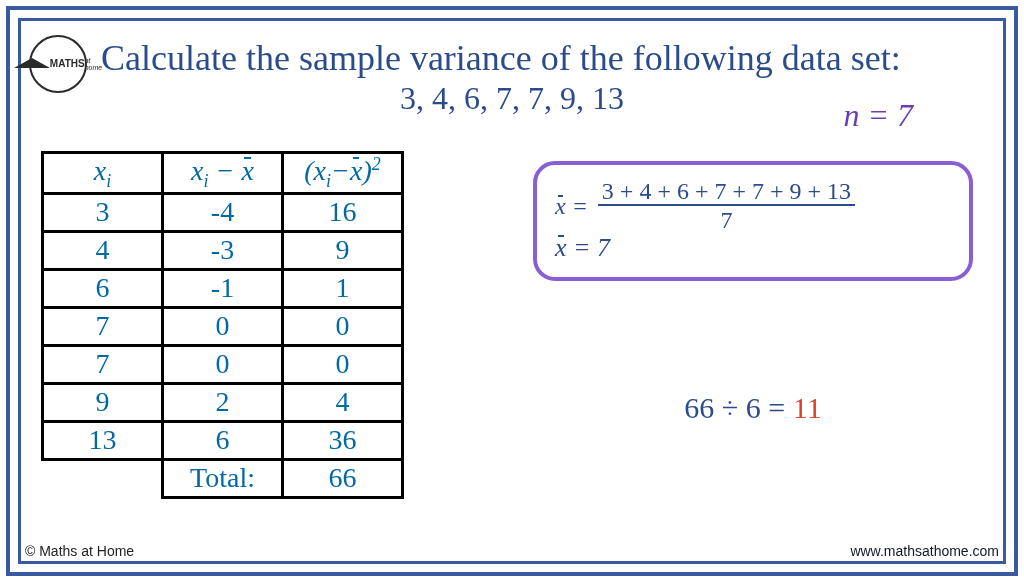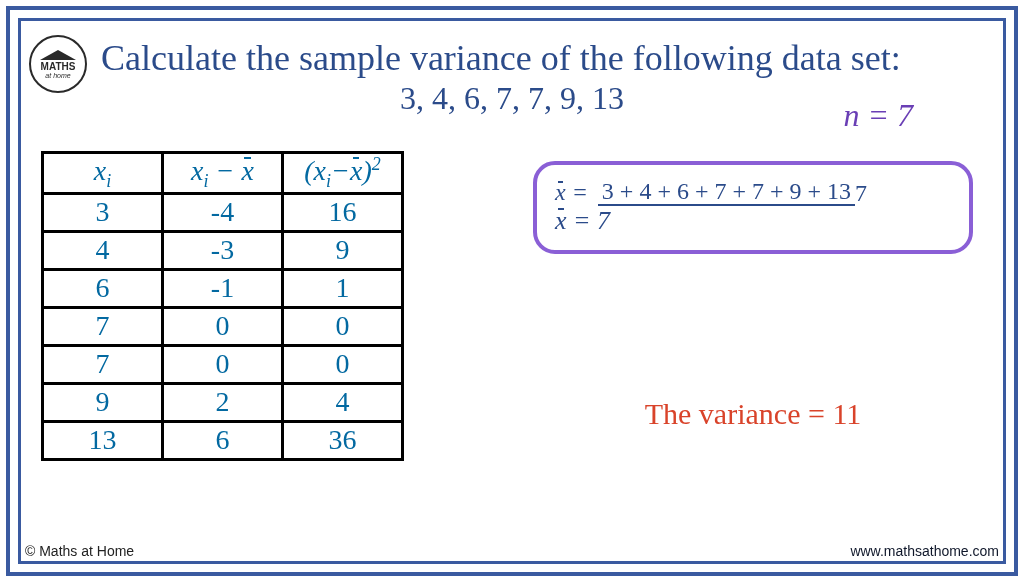--- a/index.html
+++ b/index.html
@@ -23,21 +23,21 @@
     padding: 8px 20px 8px 20px;
   }
   .logo {
     position: absolute;
     top: 14px; left: 8px;
     width: 58px; height: 58px;
     border: 2px solid #2a2a2a;
     border-radius: 50%;
     background: #fff;
     display: flex;
-    flex-direction: column;
+    flex-direction: row;
     align-items: center;
     justify-content: center;
     font-size: 9px;
     line-height: 1;
   }
   .logo .roof {
     width: 0; height: 0;
     border-left: 18px solid transparent;
     border-right: 18px solid transparent;
     border-bottom: 10px solid #2a2a2a;
@@ -100,20 +100,21 @@
     color: #2b4b8a;
   }
   .mean-row {
     display: flex;
     align-items: center;
     gap: 10px;
     font-size: 24px;
   }
   .frac {
     display: inline-flex;
+    flex-direction: column;
     align-items: center;
     line-height: 1.05;
   }
   .frac .num { border-bottom: 2px solid #2b4b8a; padding: 0 4px; font-size: 24px;}
   .frac .den { padding-top: 2px; font-size: 24px;}
   .mean-res { font-size: 26px; font-style: italic;}
   .answer-block {
     position: absolute;
     right: 70px;
     top: 370px;
@@ -193,36 +194,42 @@
       <tr>
             <td>9</td>
             <td>2</td>
             <td>4</td>
           </tr>
       <tr>
             <td>13</td>
             <td>6</td>
             <td>36</td>
           </tr>
+      <tr>
+        <td class="noborder"></td>
+        <td>Total:</td>
+        <td>66</td>
+      </tr>
     </tbody>
       </table>
   </div>
 
   <div class="callout">
     <div class="mean-row">
       <span style="font-style:italic"><span class="xbar">x</span>&nbsp;=</span>
       <span class="frac">
         <span class="num">3 + 4 + 6 + 7 + 7 + 9 + 13</span>
         <span class="den">7</span>
       </span>
     </div>
     <div class="mean-res"><span class="xbar">x</span> = 7</div>
   </div>
 
   <div class="answer-block">
-    <div class="line2">
-      <span>The variance =</span><span> 11</span>
+    <div>
+      <span>66 ÷ 6 =</span>
+      <span class="red">11</span>
     </div>
   </div>
 
   <div class="copyright">© Maths at Home</div>
   <div class="website">www.mathsathome.com</div>
 </div>
 
 </body></html>

